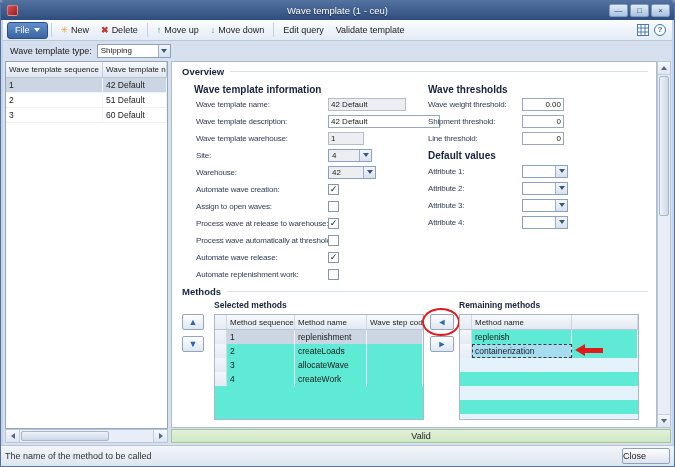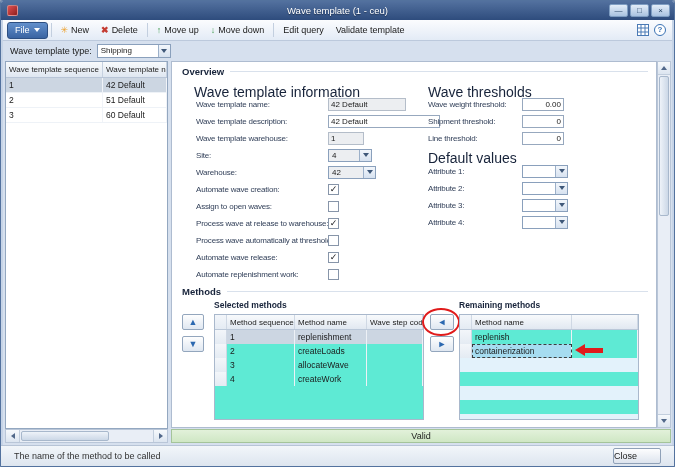--- a/index.html
+++ b/index.html
@@ -85,21 +85,21 @@
   .vs-btn.down { bottom: 0; border-top: 1px solid #c2cedd; }
   .vthumb { position: absolute; left: 1px; right: 1px; top: 14px; height: 140px;
     background: linear-gradient(90deg,#eef3f9, #ccd8e7); border: 1px solid #a8b8cc; border-radius: 2px; }
   .valid-bar { position: absolute; left: 0; right: 0; bottom: 0; height: 14px;
     background: linear-gradient(#e2f1da, #cfe7c4); border: 1px solid #a4c49a;
     text-align: center; line-height: 12px; font-size: 9px; color: #1c1c1c; }
   
   .sec-head { position: absolute; left: 10px; right: 8px; display: flex; align-items: center;
     gap: 6px; font-weight: bold; font-size: 9.5px; color: #17233a; }
   .sec-head .rule { flex: 1; height: 1px; background: #d9e1ec; }
-  .group-title { position: absolute; font-weight: normal; font-size: 14px; color: #17233a; white-space: nowrap; }
+  .group-title { position: absolute; font-weight: bold; font-size: 10px; color: #17233a; white-space: nowrap; }
   .frow { position: absolute; height: 14px; display: flex; align-items: center; }
   .flabel { display: inline-block; width: 132px; font-size: 8px; letter-spacing: -0.2px;
     color: #33415a; white-space: nowrap; overflow: hidden; flex: none; }
   .flabel.narrow { width: 94px; }
   .tinput { height: 13px; border: 1px solid #97a8be; background: #fff; padding: 1px 2px 0 2px;
     font-size: 8px; white-space: nowrap; overflow: hidden; }
   .tinput.disabled { background: #eceef1; border-color: #b4bdc9; }
   .tinput.num { text-align: right; }
   .checkbox { width: 11px; height: 11px; border: 1px solid #8795a9; background: #fff;
     font-size: 9px; line-height: 9px; text-align: center; color: #16161a; flex: none; }
@@ -126,21 +126,21 @@
   .ann-ellipse { position: absolute; left: 250px; top: 246px; width: 38px; height: 28px;
     border: 2px solid #e01b1b; border-radius: 50%; pointer-events: none; }
   .ann-arrow { position: absolute; left: 403px; top: 282px; height: 12px; display: flex;
     align-items: center; pointer-events: none; }
   .ann-arrow .head { width: 0; height: 0; border-top: 6px solid transparent;
     border-bottom: 6px solid transparent; border-right: 10px solid #e01b1b; }
   .ann-arrow .shaft { width: 18px; height: 5px; background: #e01b1b; }
   
   .statusbar { position: absolute; left: 0; right: 0; bottom: 0; height: 21px;
     background: linear-gradient(#f2f6fa, #dde5ef); border-top: 1px solid #b7c4d6;
-    display: flex; align-items: center; padding: 0 13px; color: #333; }
+    display: flex; align-items: center; padding: 0 4px; color: #333; }
   .close-btn { margin-left: auto; width: 48px; height: 16px;
     background: linear-gradient(#fdfdfe, #dde4ee); border: 1px solid #8fa1b8; border-radius: 2px;
     line-height: 14px; color: #1a1a1a; }
 </style>
 </head>
 <body>
 
 <div class="window">
 
   <div class="titlebar">

